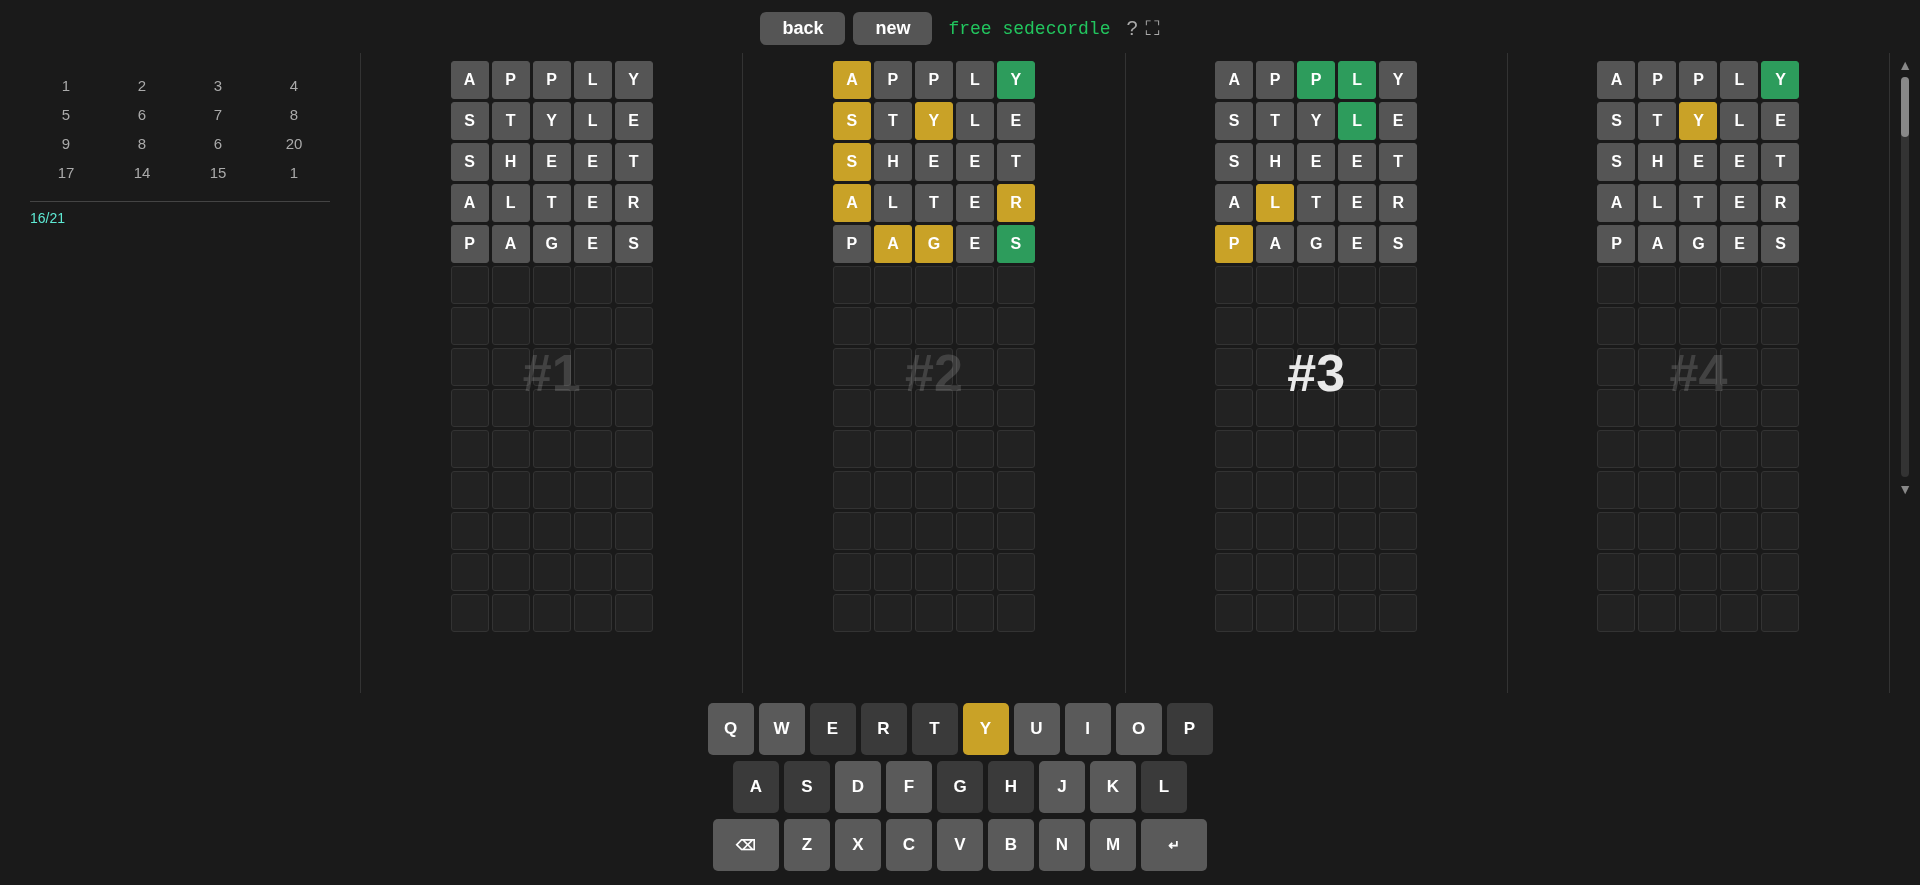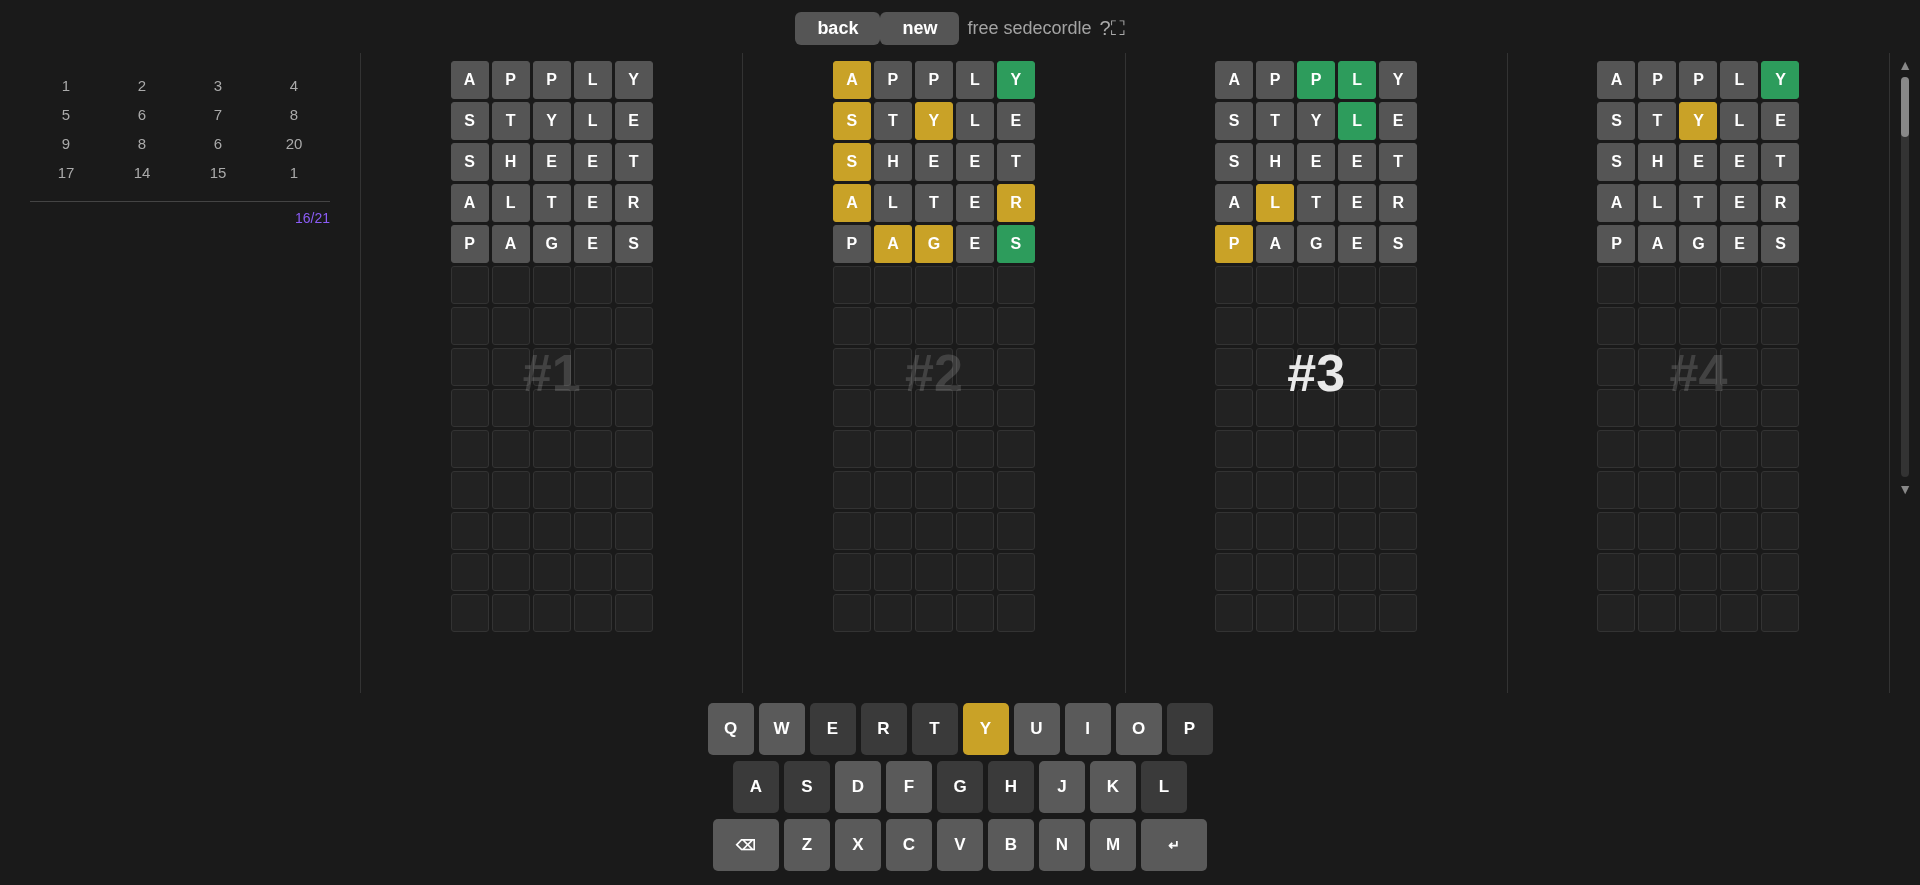--- a/index.html
+++ b/index.html
@@ -12,37 +12,39 @@
       overflow: hidden;
       display: flex;
       flex-direction: column;
       align-items: center;
     }
 
     
     .header {
       display: flex;
       align-items: center;
+      gap: 8px;
       padding: 8px 8px;
       margin-top: 4px;
     }
     .header-btn {
       background: #555;
       color: #fff;
       border: none;
       border-radius: 6px;
       padding: 6px 22px;
       font-size: 18px;
       font-weight: bold;
       cursor: pointer;
     }
     .header-title {
       font-size: 18px;
-      color: #a3a3a3;
+      color: #22c55e;
       margin: 0 8px;
+      font-family: Liberation Mono, monospace;
     }
     .header-icon {
       font-size: 20px;
       color: #aaa;
       cursor: pointer;
     }
 
     
     .main-container {
       display: flex;
@@ -68,23 +70,23 @@
       text-align: center;
       padding: 4px;
       cursor: pointer;
     }
     .sidebar-divider {
       border: none;
       border-top: 1px solid #444;
       margin: 6px 0 8px 0;
     }
     .sidebar-progress {
-      color: #8b5cf6;
+      color: #5eead4;
       font-size: 14px;
-      text-align: right;
+      text-align: left;
     }
 
     
     .boards-area {
       flex: 1;
       display: flex;
       flex-direction: column;
       overflow: hidden;
       position: relative;
     }

